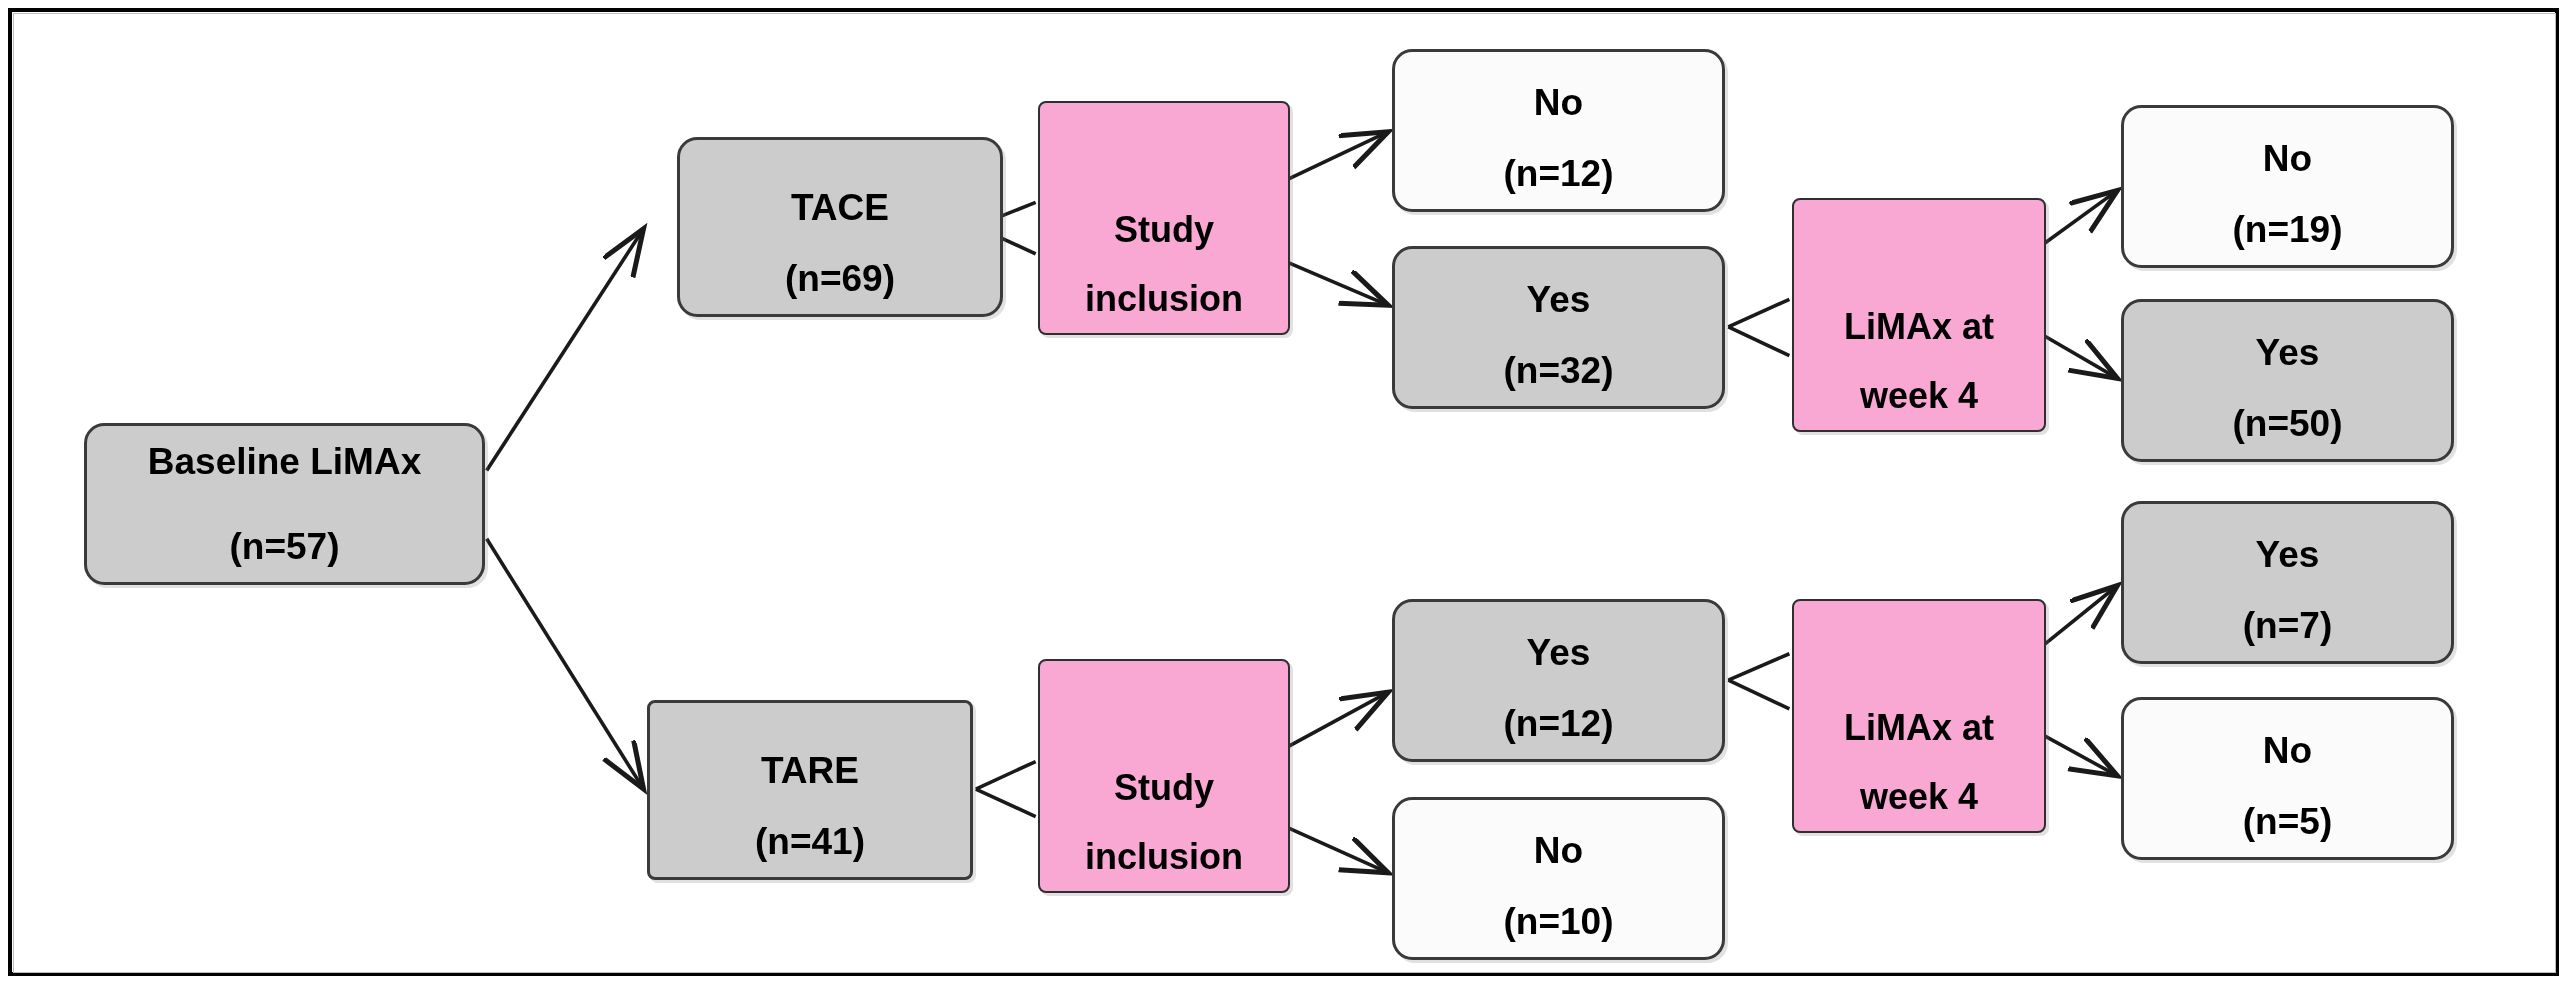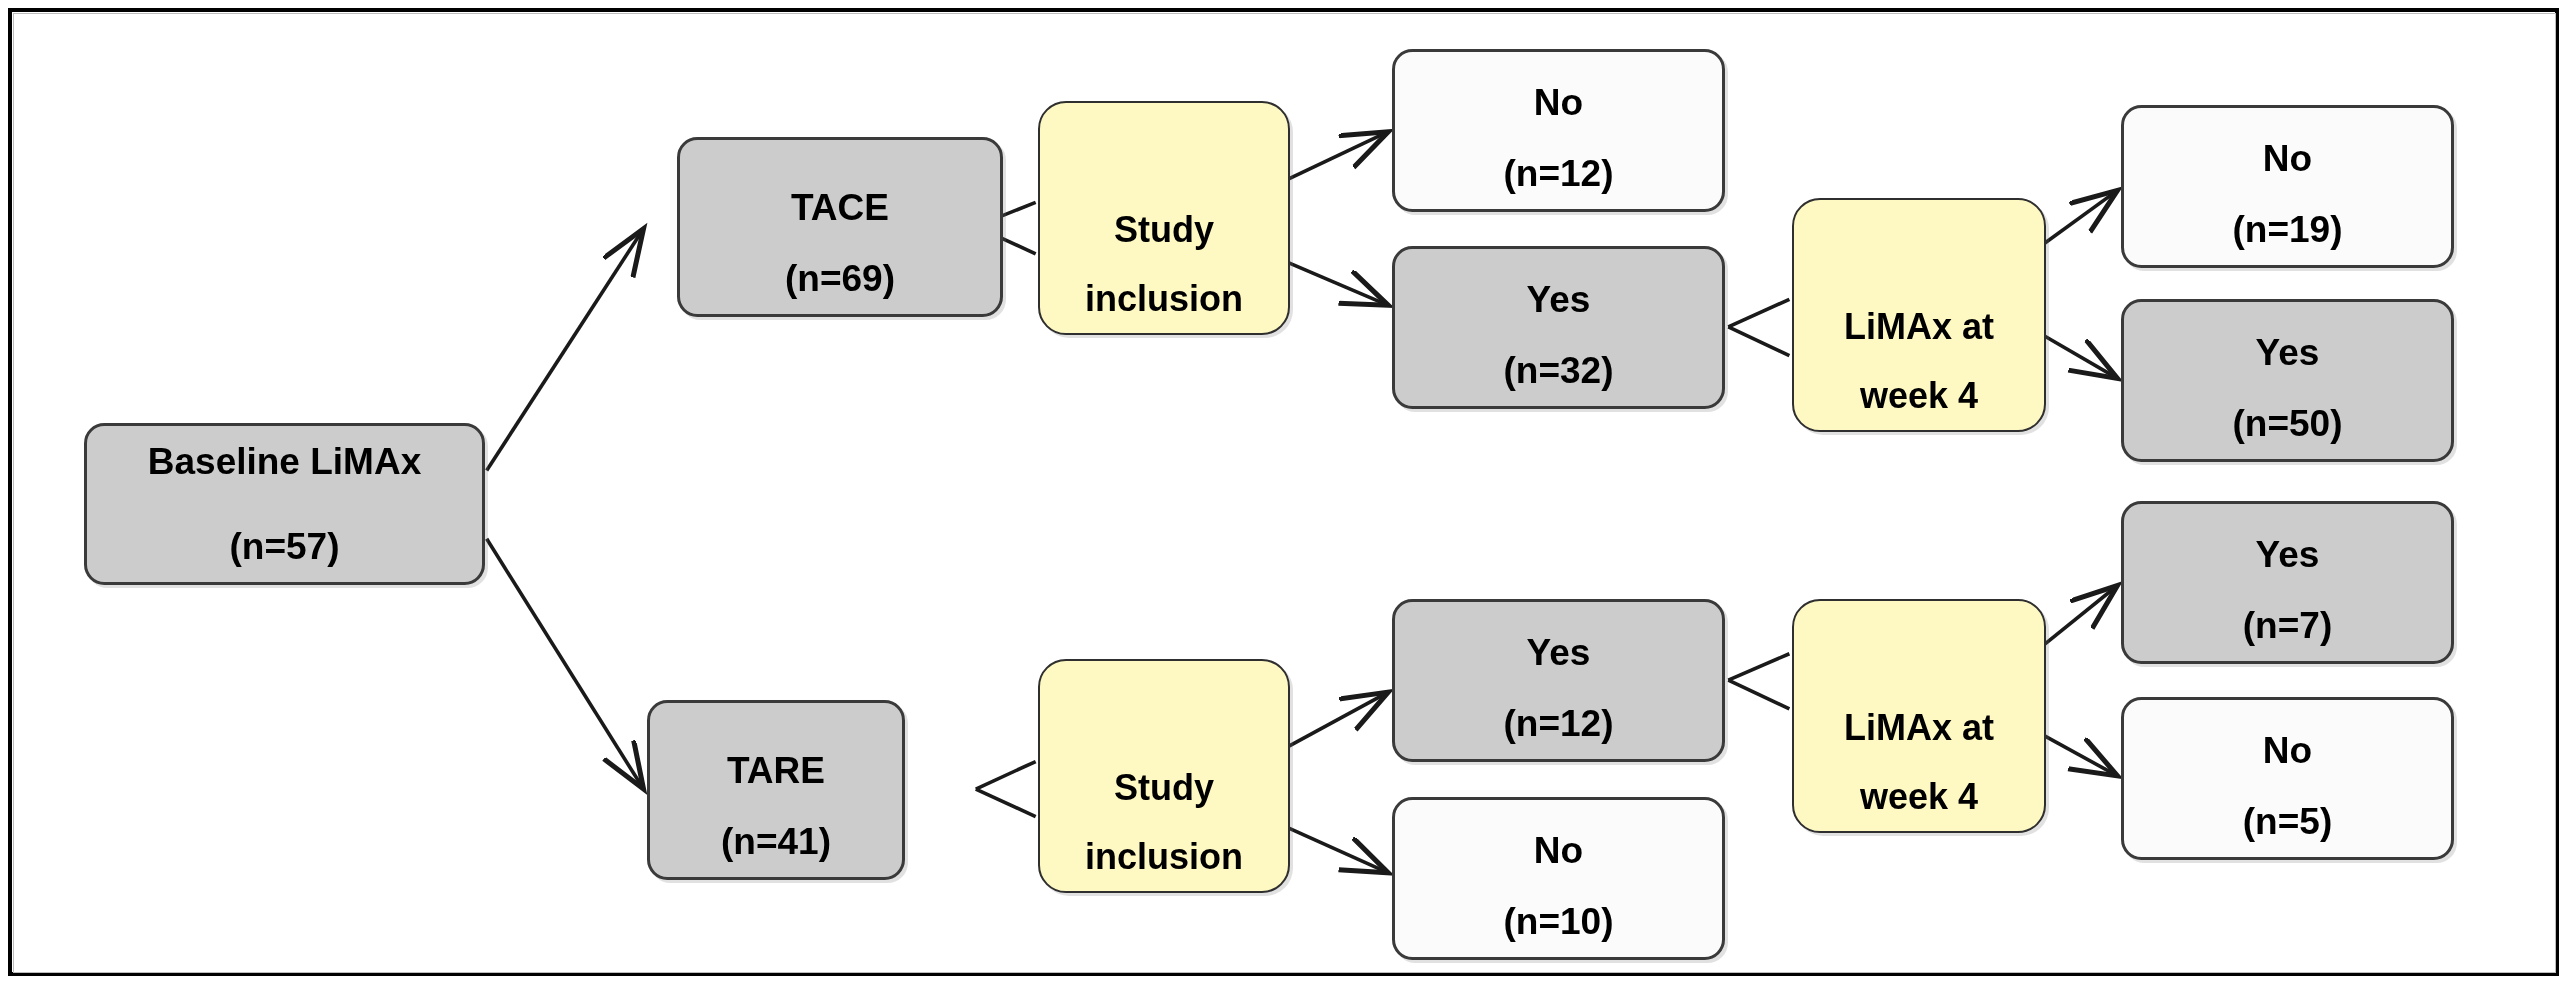--- a/index.html
+++ b/index.html
@@ -64,24 +64,24 @@
     line-height: 1.9;
     box-shadow: 3px 3px 0 rgba(120,120,120,0.22);
   }
   .node.shaded {
     background: #cccccc;
   }
   .node.plain {
     background: #fbfbfb;
   }
   .node.soft {
-    background: #fef9c3;
+    background: #f9a8d4;
     border-color: #2f2f2f;
     border-width: 2.4px;
-    border-radius: 28px;
+    border-radius: 8px;
   }
   .node-line {
     display: block;
     white-space: nowrap;
   }
 </style>
 </head>
 <body>
 
 <div id="canvas">
@@ -132,21 +132,21 @@
   <div class="node shaded" id="n-baseline" style="left: 84px; top: 423px; width: 401px; height: 162px; font-size: 37px; gap: 14px;">
     <span class="node-line">Baseline LiMAx</span>
     <span class="node-line">(n=57)</span>
   </div>
 
   <div class="node shaded" id="n-tace" style="left: 677px; top: 137px; width: 326px; height: 180px; font-size: 37px;">
     <span class="node-line">TACE</span>
     <span class="node-line">(n=69)</span>
   </div>
 
-  <div class="node shaded" id="n-tare" style="left: 647px; top: 700px; width: 258px; height: 180px; font-size: 37px;">
+  <div class="node shaded" id="n-tare" style="left: 647px; top: 700px; width: 326px; height: 180px; font-size: 37px; border-radius: 8px;">
     <span class="node-line">TARE</span>
     <span class="node-line">(n=41)</span>
   </div>
 
   <div class="node soft" id="n-study-top" style="left: 1038px; top: 101px; width: 252px; height: 234px; font-size: 36px;">
     <span class="node-line">Study</span>
     <span class="node-line">inclusion</span>
   </div>
 
   <div class="node soft" id="n-study-bottom" style="left: 1038px; top: 659px; width: 252px; height: 234px; font-size: 36px;">

